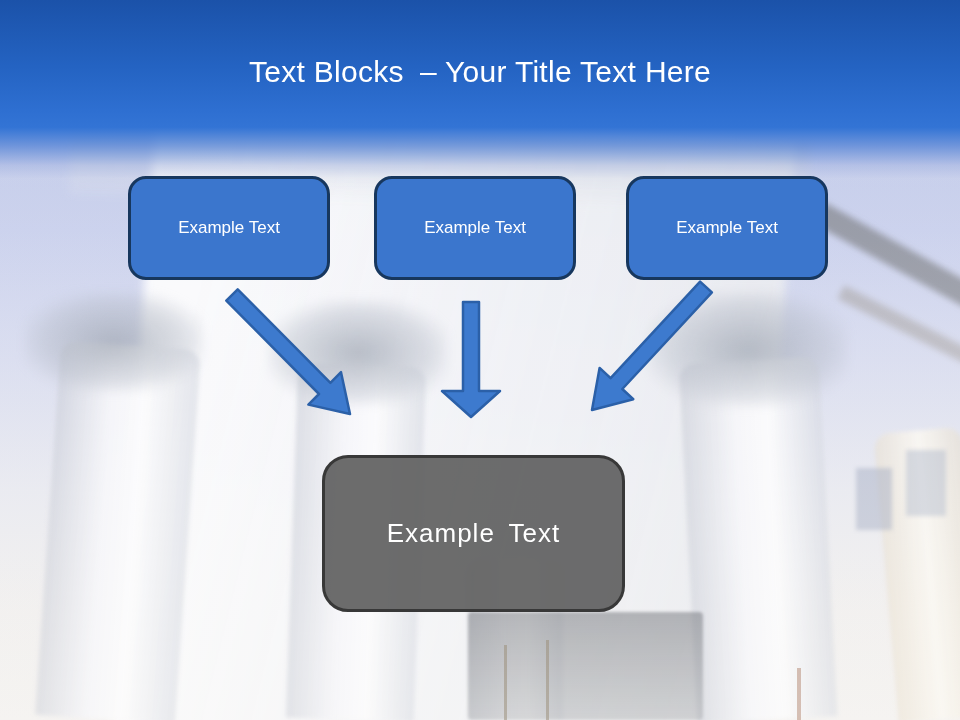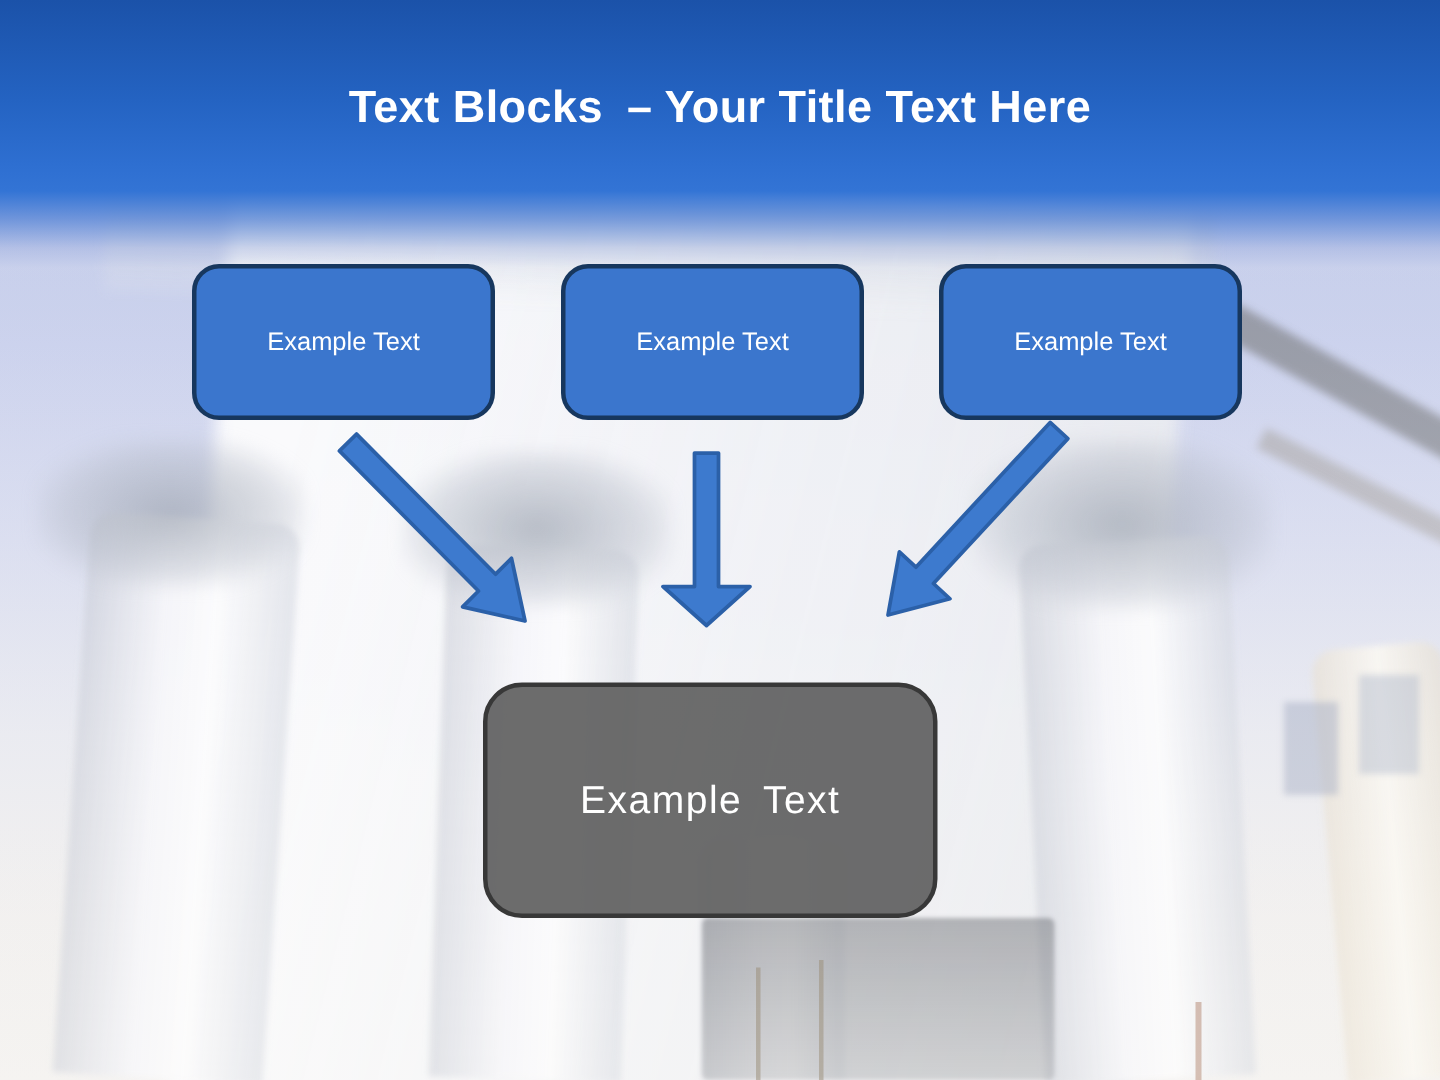--- a/index.html
+++ b/index.html
@@ -61,22 +61,22 @@
     background:linear-gradient(180deg,
       #1b52a9 0%, #2463c2 35%, #2e6fd1 58%, #3374d5 67%,
       rgba(80,128,213,.72) 77%, rgba(148,168,221,.38) 87%,
       rgba(205,212,235,.12) 94%, rgba(220,225,240,0) 100%);
   }
   .title{
     position:absolute;left:0;top:54px;width:100%;margin:0;z-index:11;
     text-align:center;color:#ffffff;font-size:30px;font-weight:400;
     letter-spacing:.3px;line-height:1.2;
   }
-  .title .t-bold{font-weight:700;}
-  .title .t-rest{margin-left:16px;font-weight:700;}
+  .title .t-bold{font-weight:400;}
+  .title .t-rest{margin-left:16px;font-weight:400;}
 
   
   .tbox{
     position:absolute;top:176px;width:202px;height:104px;z-index:20;
     box-sizing:border-box;border:3px solid #17375e;border-radius:18px;
     background:#3b76cd;
     display:flex;align-items:center;justify-content:center;
     color:#ffffff;font-size:17px;
   }
   .tbox-1{left:128px;}

